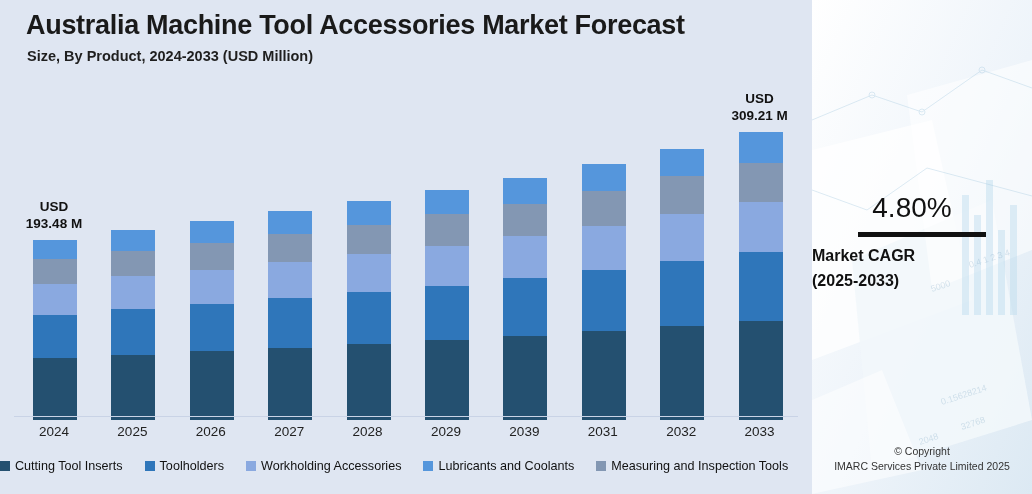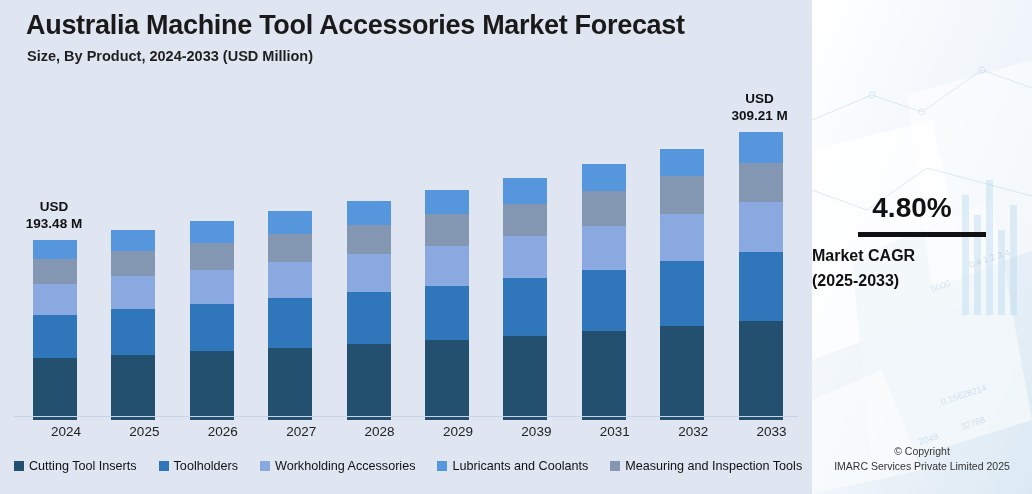--- a/index.html
+++ b/index.html
@@ -39,30 +39,30 @@
   .seg{width:100%;}
   .bar-label{
     position:absolute;left:-18px;width:116px;text-align:center;
     font-size:13.5px;font-weight:bold;color:#111;line-height:17px;
   }
   #axis-line{
     position:absolute;left:14px;top:416px;width:784px;height:1px;
     background:#c9d3e6;
   }
   #x-axis{
-    position:absolute;left:12px;top:424px;width:644px;height:26px;
+    position:absolute;left:0;top:424px;width:644px;height:26px;
   }
   .x-tick{
     position:absolute;width:80px;text-align:center;
     font-size:13.5px;color:#222;top:0;
   }
 
   #legend{
     position:absolute;left:0;top:455px;width:812px;height:22px;
-    display:flex;align-items:center;padding-left:14px;box-sizing:border-box;
+    display:flex;align-items:center;padding-left:0;box-sizing:border-box;
   }
   .legend-item{display:flex;align-items:center;margin-right:22px;white-space:nowrap;}
   .legend-swatch{width:10px;height:10px;margin-right:5px;display:inline-block;}
   .legend-text{font-size:12.6px;color:#111;}
 
   
   #brand-panel{
     position:absolute;left:812px;top:0;width:220px;height:494px;
     background:linear-gradient(145deg,#ffffff 0%,#f4f8fb 40%,#eaf2f8 70%,#ffffff 100%);
     overflow:hidden;
@@ -78,21 +78,21 @@
   #logo-dot{
     position:absolute;left:24px;top:-3px;width:11px;height:11px;border-radius:50%;
     background:#1ca1e6;
   }
   #logo-tagline{
     font-size:10.3px;font-weight:bold;color:#1a1a1a;letter-spacing:0.9px;
     margin-top:4px;
   }
   #cagr-value{
     position:absolute;left:0;top:192px;width:200px;text-align:center;
-    font-size:28px;font-weight:bold;color:#111;
+    font-size:28px;font-weight:normal;color:#111;
   }
   #cagr-rule{
     position:absolute;left:46px;top:232px;width:128px;height:5px;background:#111;
   }
   #cagr-label{
     position:absolute;left:0;top:243px;width:220px;text-align:left;
     font-size:16px;font-weight:bold;color:#111;line-height:25px;
   }
   #copyright{
     position:absolute;left:0;top:444px;width:220px;text-align:center;

